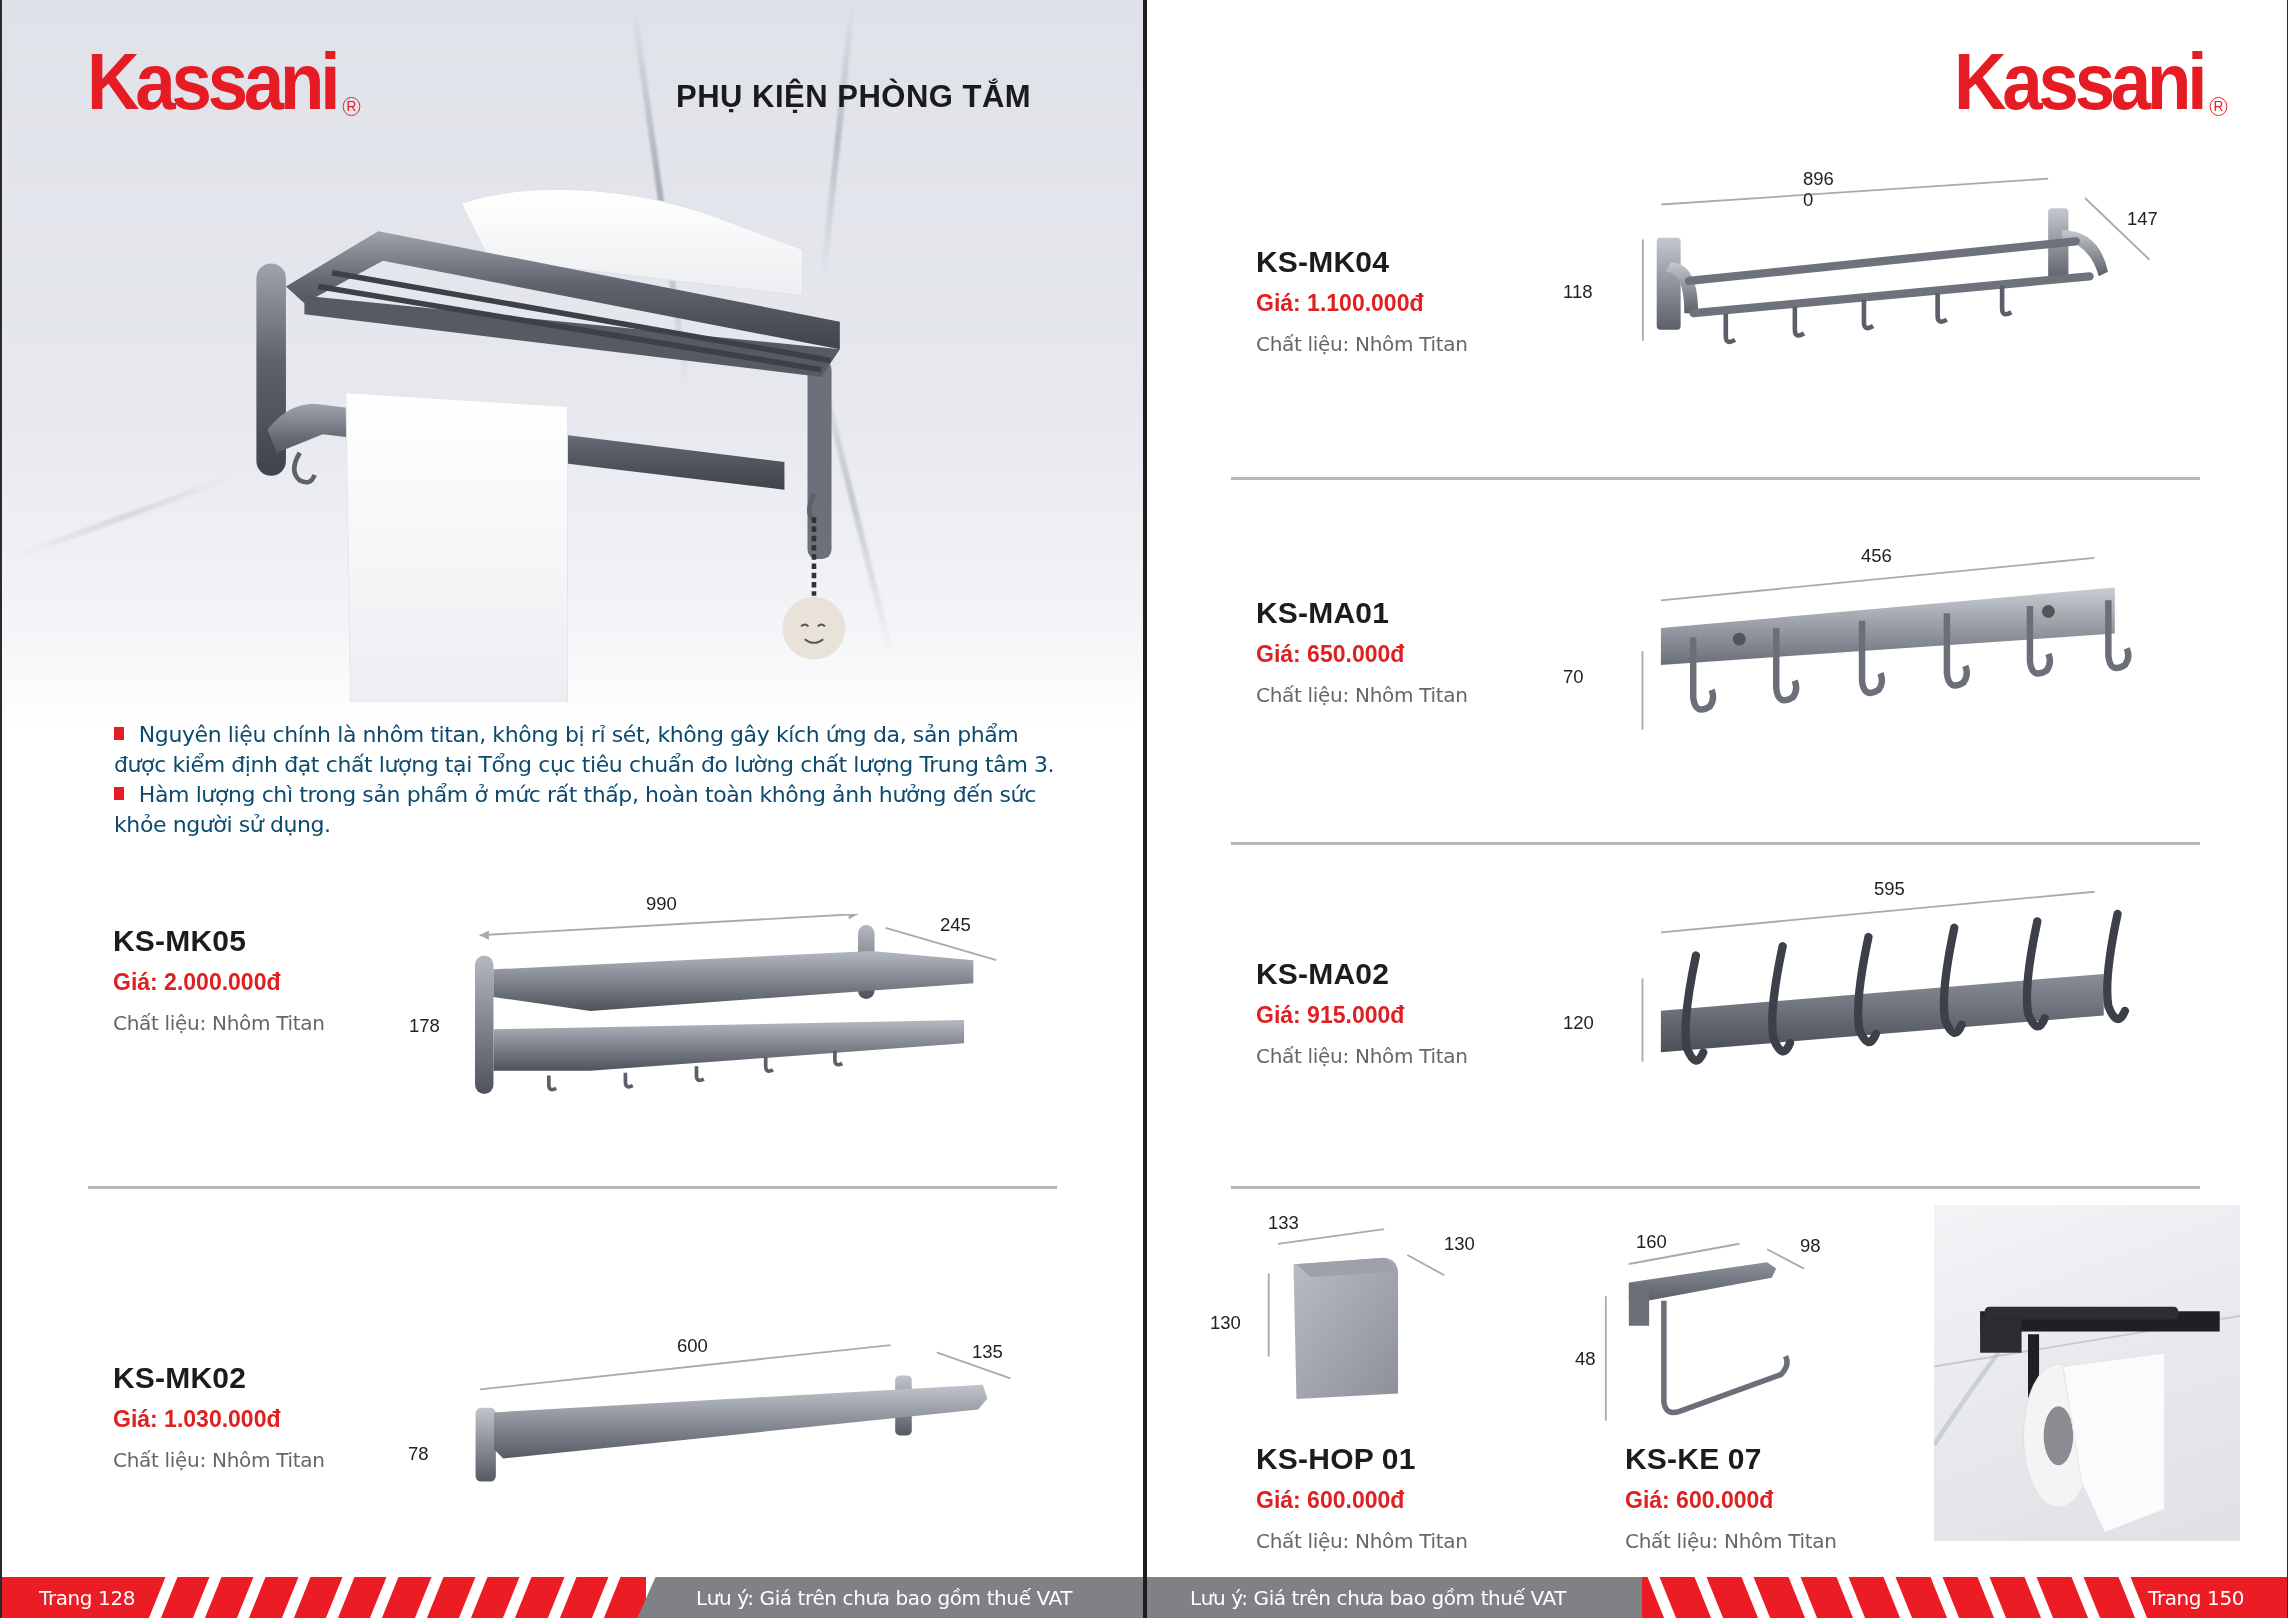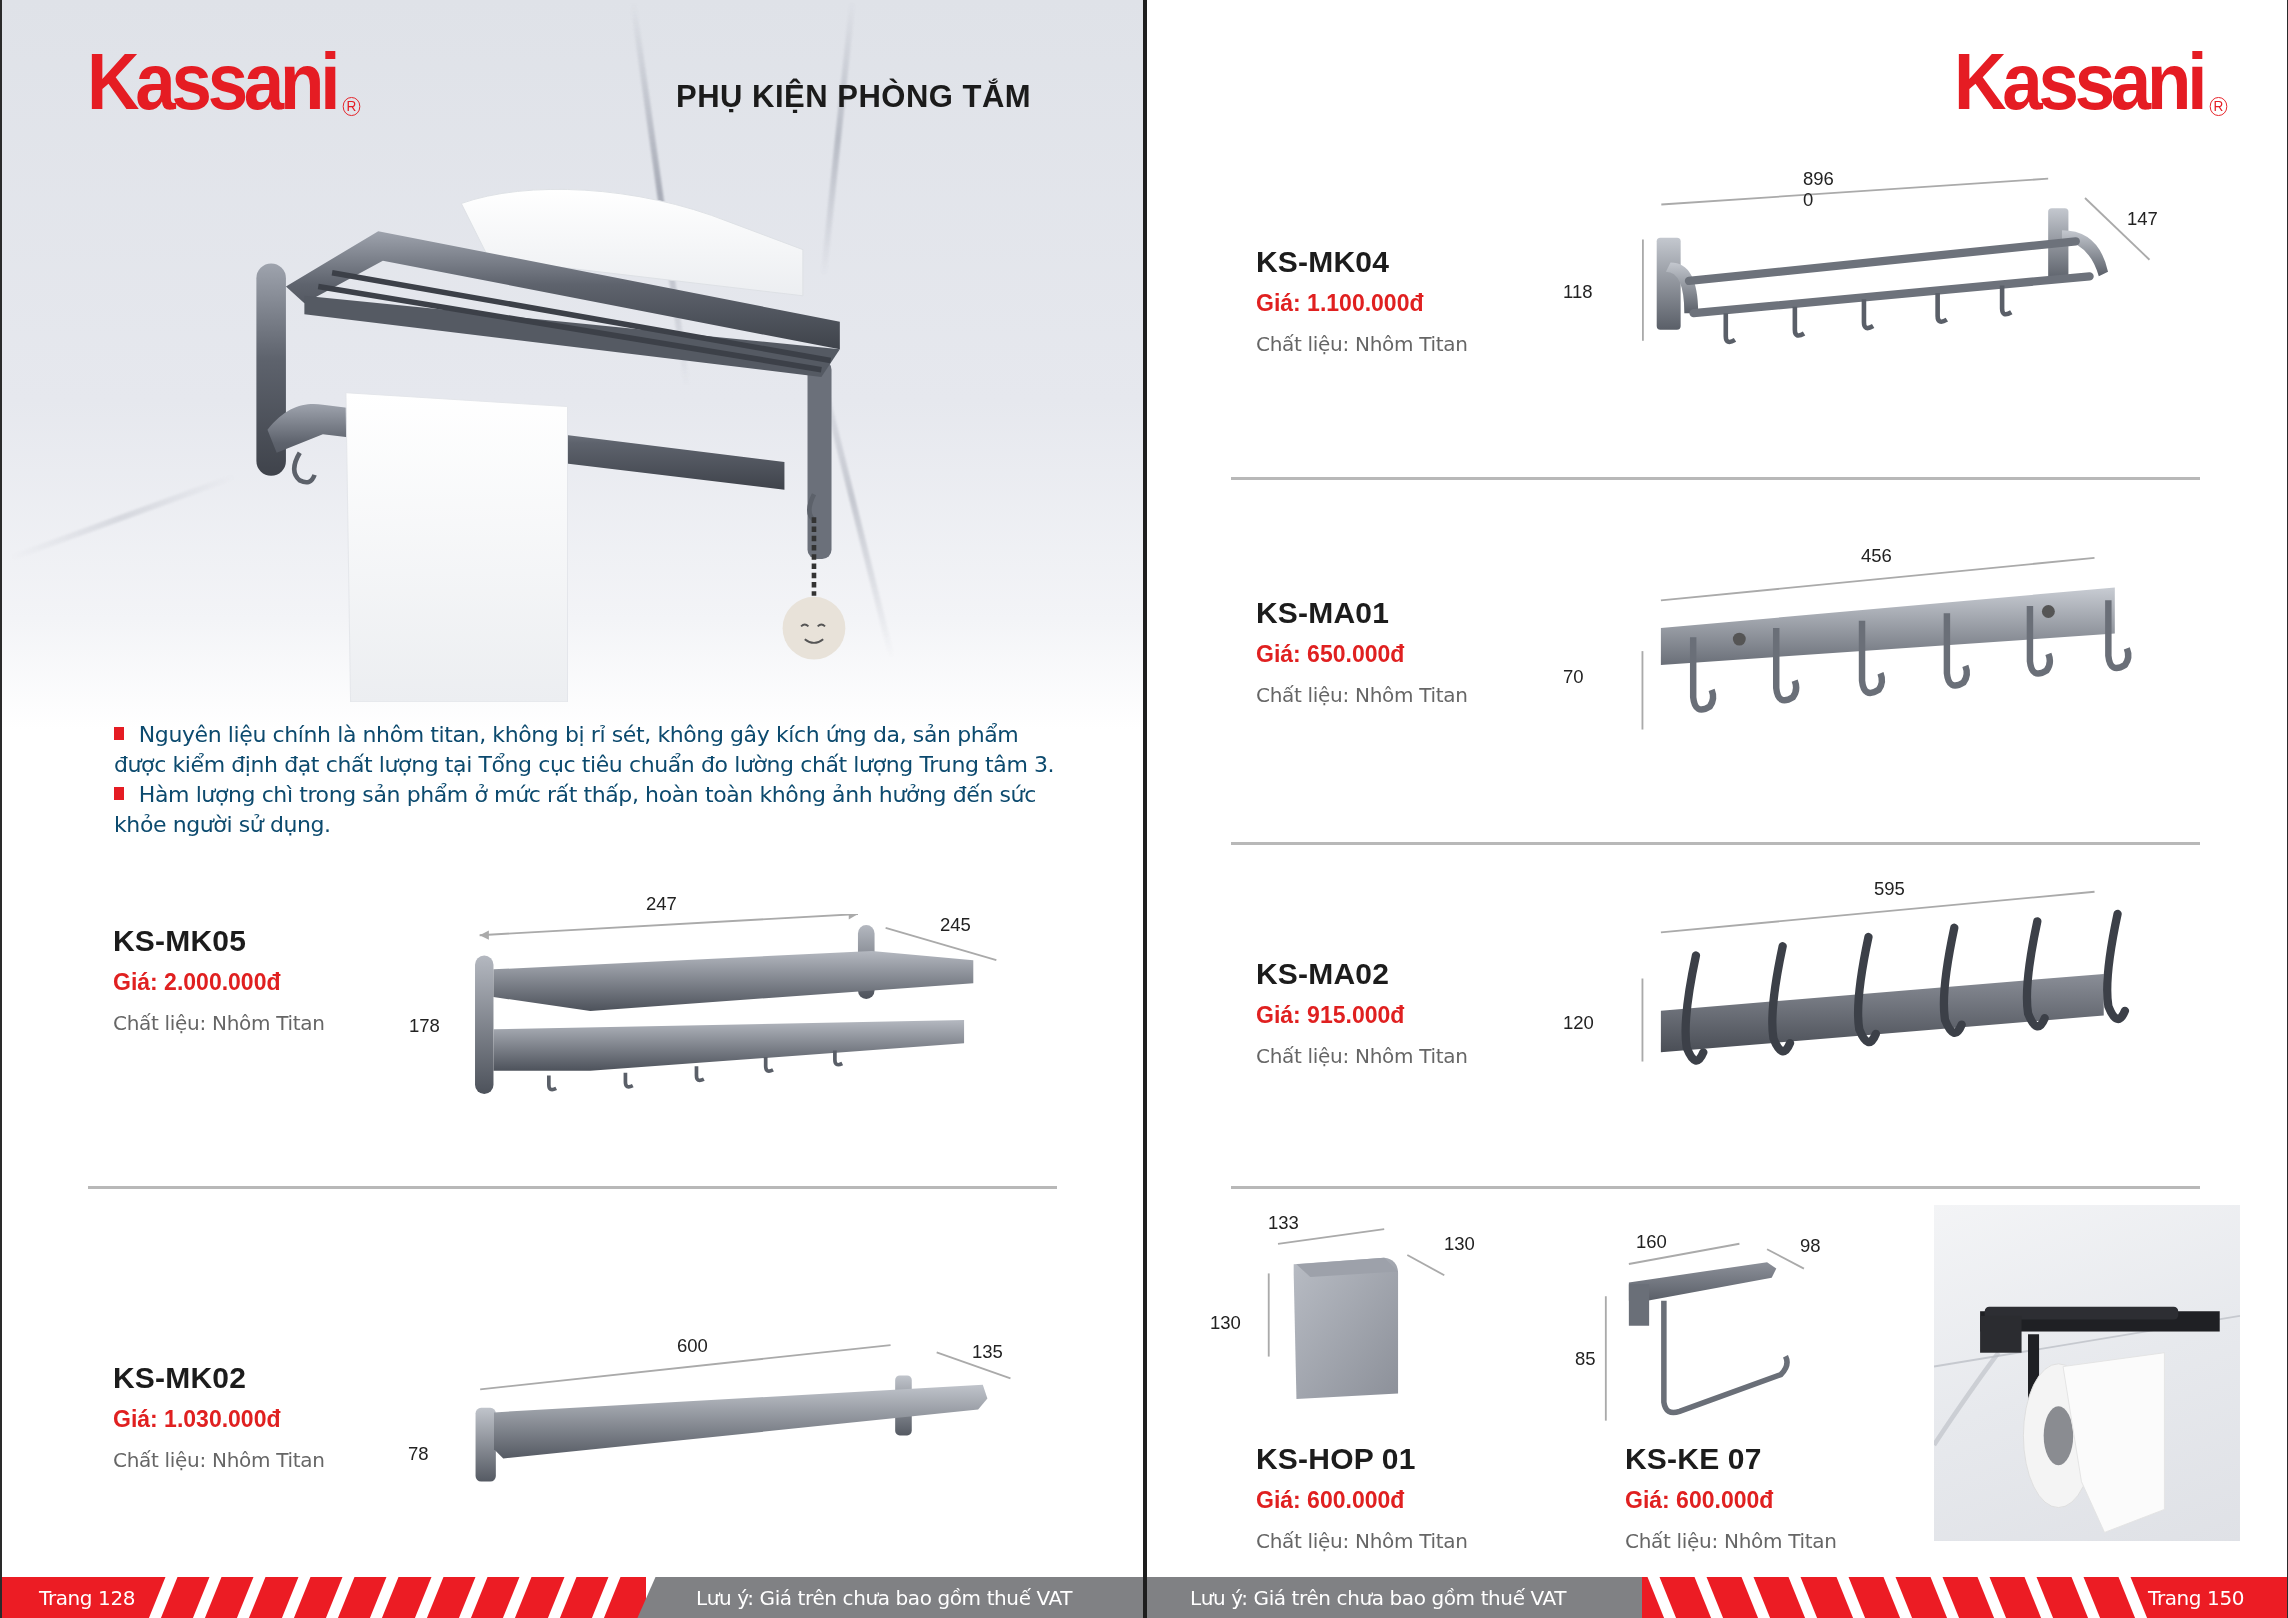--- a/index.html
+++ b/index.html
@@ -133,21 +133,21 @@
     <path d="M35 60 L445 40 L555 50 L555 75 L140 105 L35 90 Z" fill="url(#m2)"></path>
     <path d="M35 125 L545 115 L545 140 L140 170 L35 170 Z" fill="url(#m2)"></path>
     <g stroke="#5a5f68" stroke-width="4" fill="none">
       <path d="M95 175 v10 q0 8 8 4"></path>
         <path d="M178 172 v10 q0 8 8 4"></path>
         <path d="M255 165 v10 q0 8 8 4"></path>
         <path d="M330 155 v10 q0 8 8 4"></path>
         <path d="M405 148 v10 q0 8 8 4"></path>
     </g>
   </svg>
-  <div class="dim" style="left:646px;top:893px;">247</div>
+  <div class="dim" style="left:646px;top:893px;">990</div>
   <div class="dim" style="left:940px;top:914px;">245</div>
   <div class="dim" style="left:409px;top:1015px;">178</div>
 
   <div class="divider" style="left:88px;top:1186px;width:969px;"></div>
 
   <div class="product" style="left:113px;top:1361px;">
     <div class="p-name">KS-MK02</div>
     <div class="p-price">Giá: 1.030.000đ</div>
     <div class="p-mat">Chất liệu: Nhôm Titan</div>
   </div>
@@ -322,21 +322,21 @@
       </defs>
     <line x1="40" y1="40" x2="160" y2="18" stroke="#aaa" stroke-width="2"></line>
     <line x1="190" y1="24" x2="230" y2="45" stroke="#aaa" stroke-width="2"></line>
     <line x1="15" y1="75" x2="15" y2="210" stroke="#aaa" stroke-width="2"></line>
     <path d="M40 60 L190 38 L200 45 L195 55 L60 80 L40 80 Z" fill="url(#m8)"></path>
     <rect x="40" y="62" width="22" height="45" fill="#6a6f78"></rect>
     <path d="M78 80 L78 190 Q80 205 95 200 L205 160 Q215 150 210 140" fill="none" stroke="#6a6f78" stroke-width="6"></path>
   </svg>
   <div class="dim" style="left:492px;top:1231px;">160</div>
   <div class="dim" style="left:656px;top:1235px;">98</div>
-  <div class="dim" style="left:431px;top:1348px;">85</div>
+  <div class="dim" style="left:431px;top:1348px;">48</div>
 
   <div class="product" style="left:481px;top:1442px;">
     <div class="p-name">KS-KE 07</div>
     <div class="p-price">Giá: 600.000đ</div>
     <div class="p-mat">Chất liệu: Nhôm Titan</div>
   </div>
 
   <div class="footer" style="left:0;">
     <div class="gray" style="left:0;width:517px;clip-path:polygon(0 0,100% 0,calc(100% - 18.5px) 100%,0 100%);"></div>
     <div class="red" style="left:498px;width:646px;"></div>

